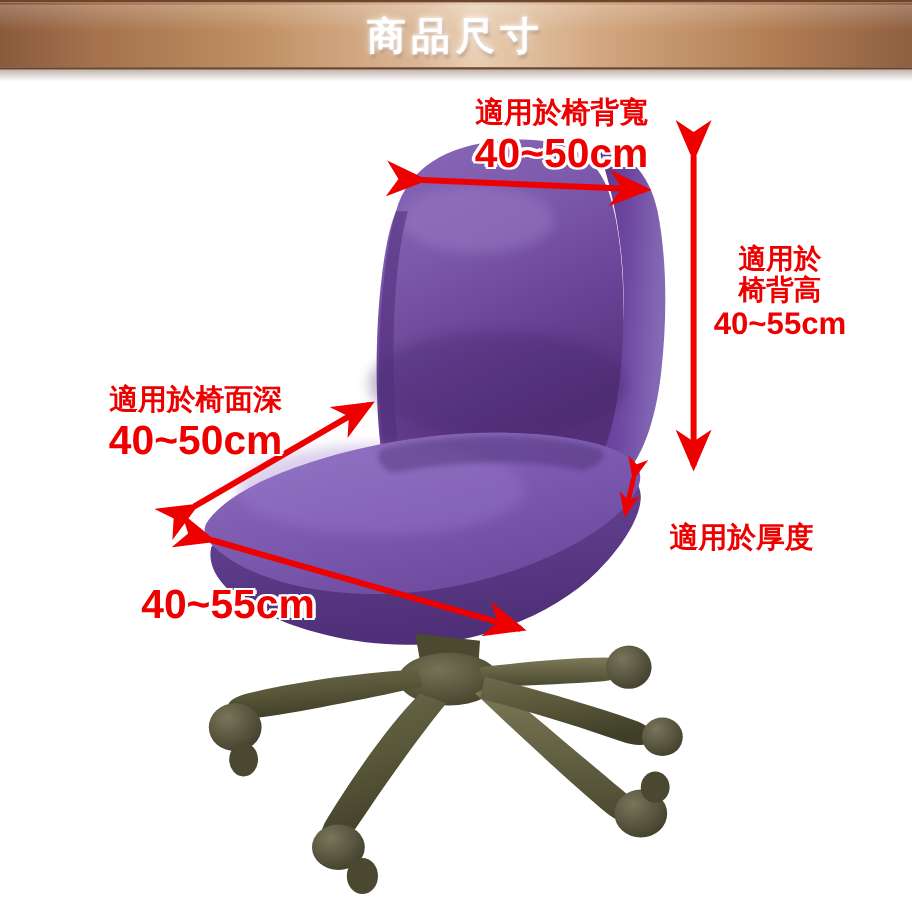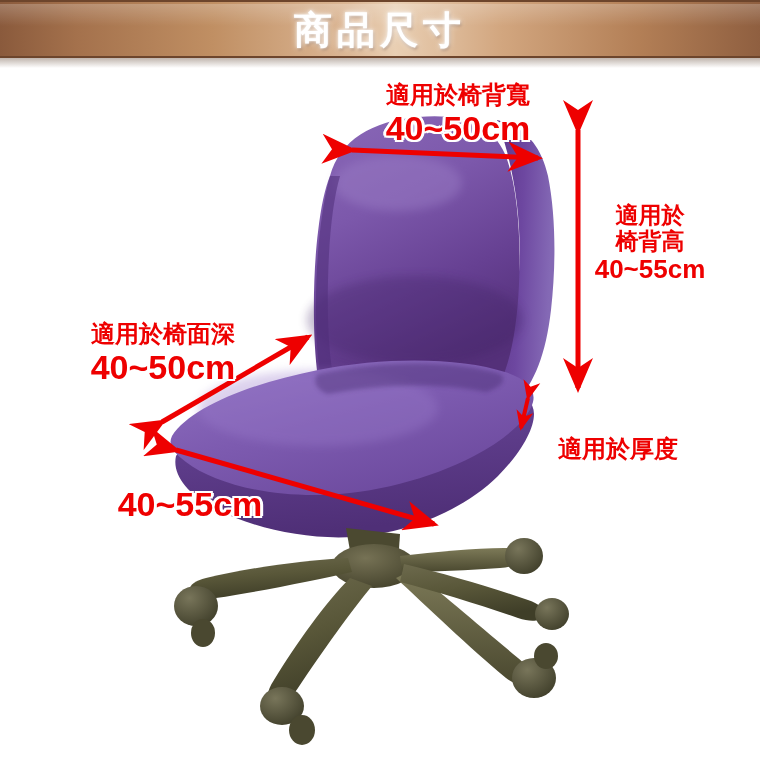--- a/index.html
+++ b/index.html
@@ -60,21 +60,21 @@
   }
   #banner-title {
     position: absolute;
     left: 0;
     top: 0;
     width: 760px;
     height: 72px;
     line-height: 56px;
     text-align: center;
     color: #ffffff;
-    font-size: 38px;
+    font-size: 32px;
     font-weight: bold;
     letter-spacing: 5px;
     text-shadow:
        0 0 3px rgba(255,255,255,0.95),
        0 0 7px rgba(255,255,255,0.75),
        1px 2px 3px rgba(110,70,45,0.55);
   }
 
   
   #chair-figure {
@@ -97,21 +97,21 @@
     text-shadow:
       -2px -2px 0 #fff,  2px -2px 0 #fff,
       -2px  2px 0 #fff,  2px  2px 0 #fff,
       -2px  0   0 #fff,  2px  0   0 #fff,
        0   -2px 0 #fff,  0    2px 0 #fff,
       -3px  0   0 #fff,  3px  0   0 #fff;
   }
   .callout .cn  { font-size: 24px; display: block; }
   .callout .num { font-size: 34px; display: block; letter-spacing: 0px; }
 
-  #callout-back-width  { left: 368px; top: 82px;  width: 180px; }
+  #callout-back-width  { left: 378px; top: 82px;  width: 180px; }
   #callout-back-height { left: 575px; top: 203px; width: 150px; }
   #callout-back-height .cn  { font-size: 23px; }
   #callout-back-height .num { font-size: 26px; }
   #callout-seat-depth  { left: 68px;  top: 321px; width: 190px; }
   #callout-seat-width  { left: 90px;  top: 485px; width: 200px; }
   #callout-thickness   { left: 538px; top: 436px; width: 160px; }
 
   .arrow-layer {
     position: absolute;
     left: 0; top: 0;

